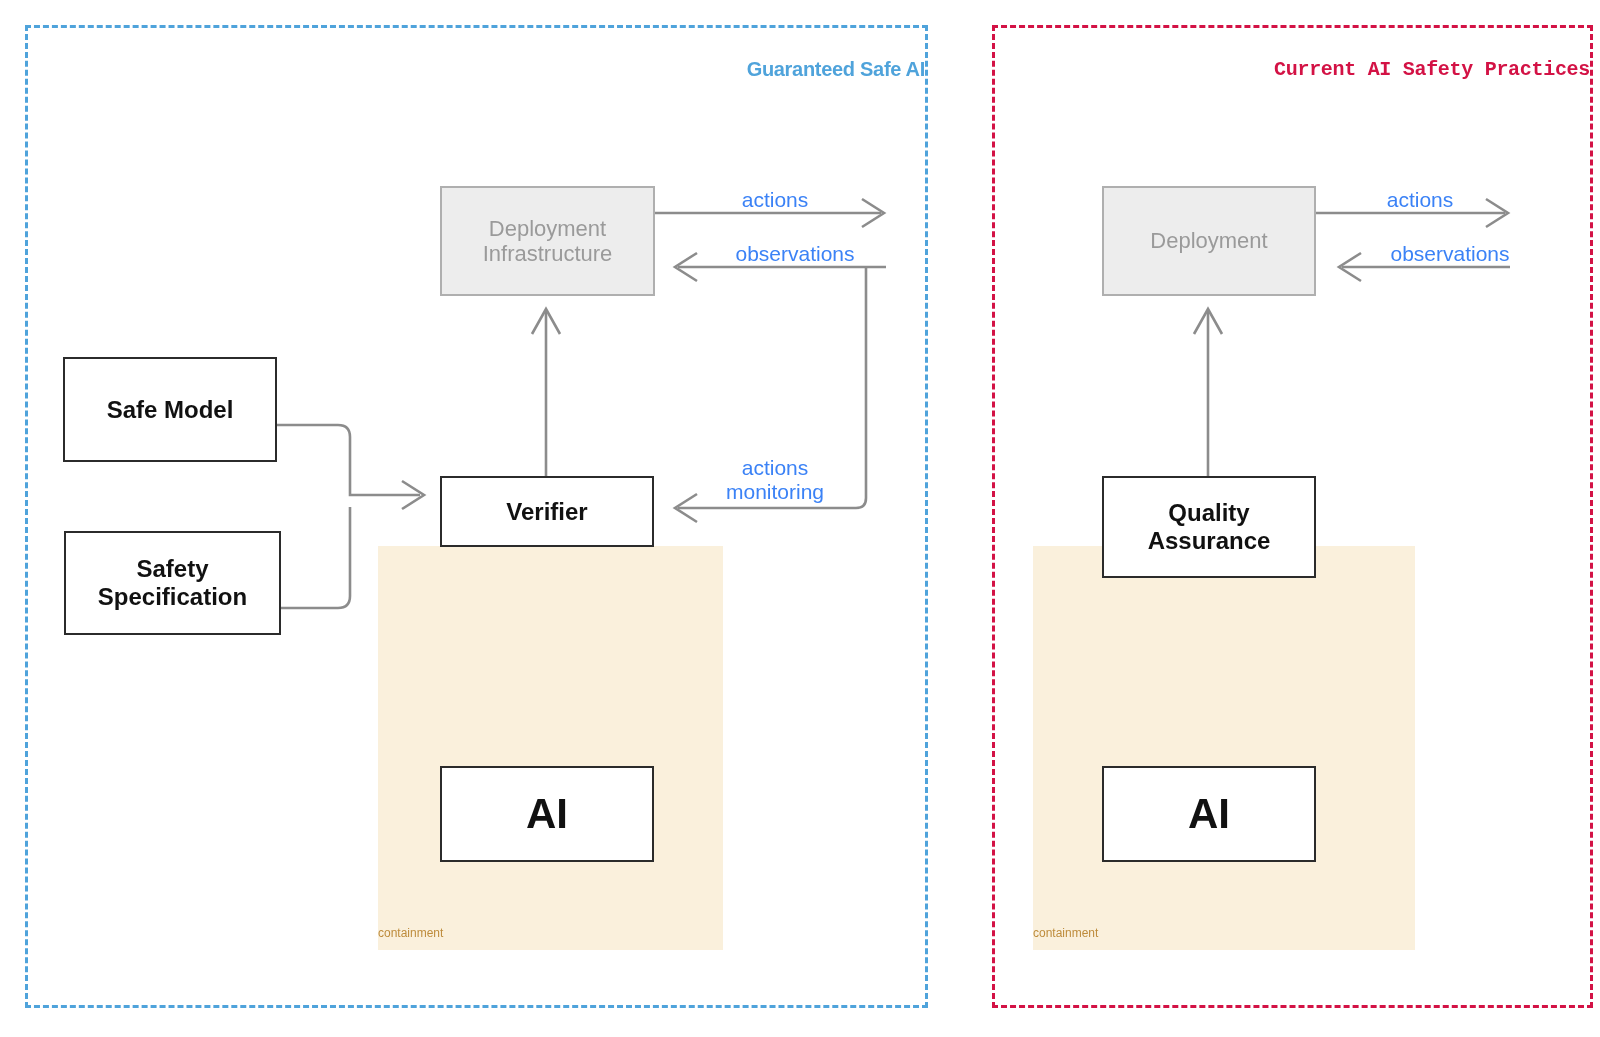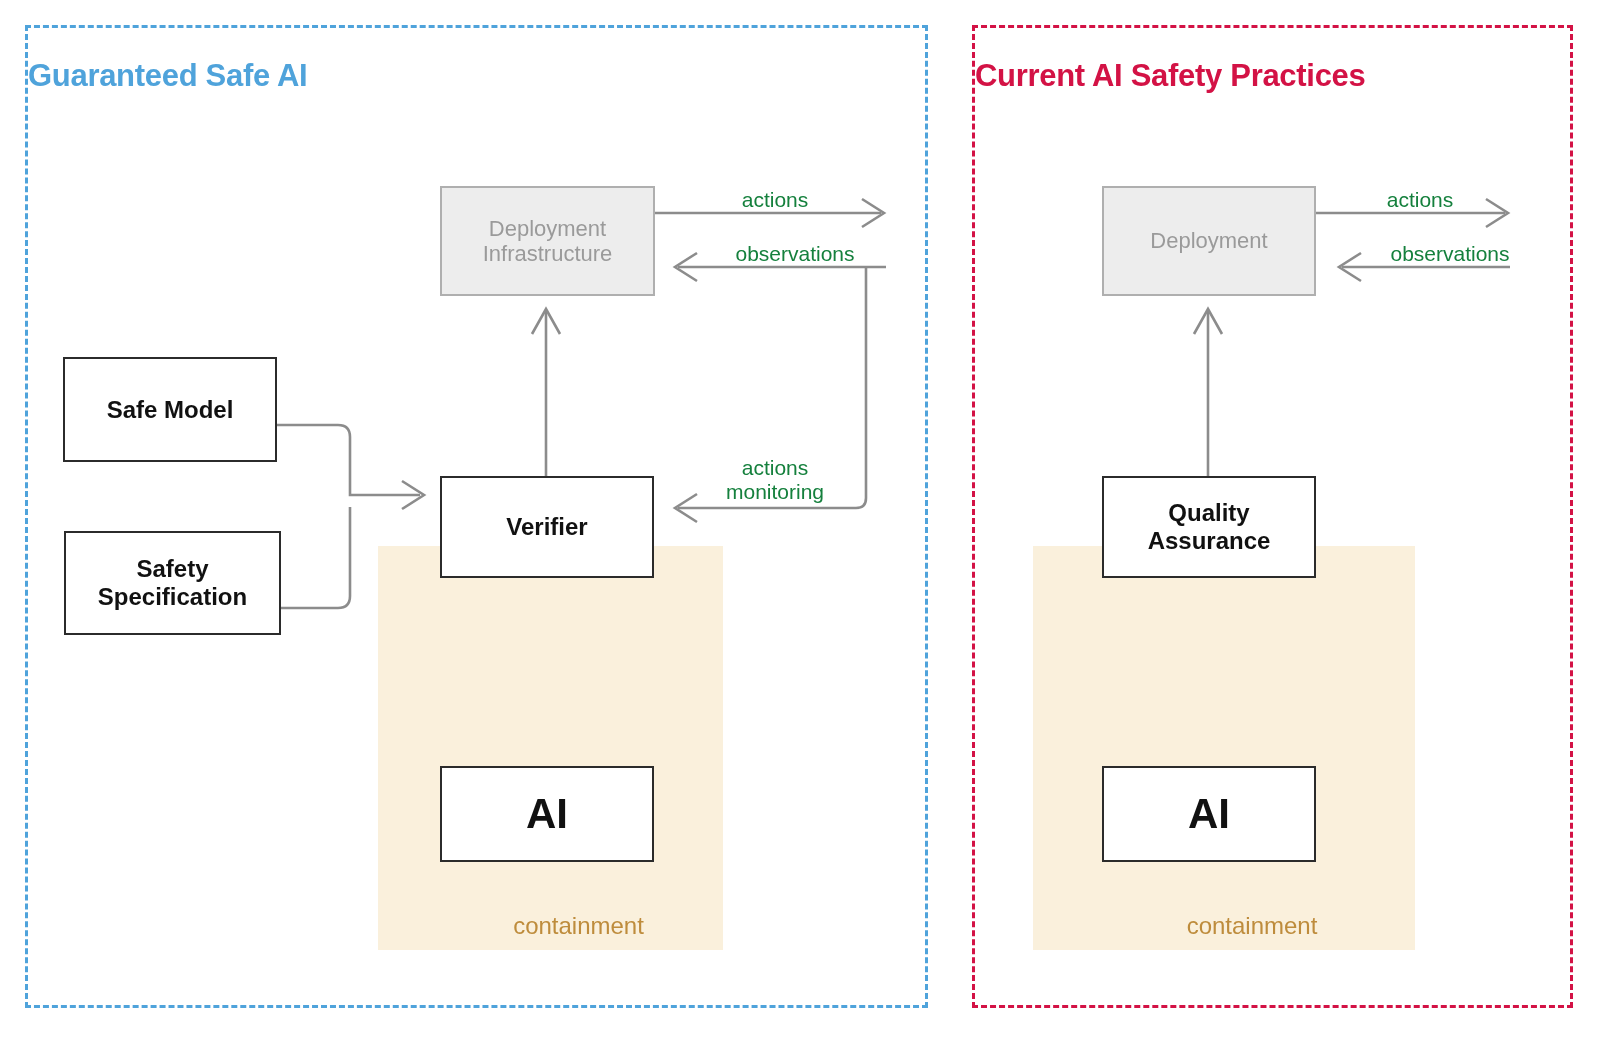--- a/index.html
+++ b/index.html
@@ -19,48 +19,47 @@
   }
 
   
   .panel {
     position: absolute;
     box-sizing: border-box;
     background: transparent;
   }
   .panel.left  { left: 25px;  top: 25px;  width: 903px;  height: 983px;
                  border: 3px dashed #4FA3DB; }
-  .panel.right { left: 972px; top: 25px;  width: 601px;  height: 983px;
-                 border: 3px dashed #D31245; }
+  .panel.right { left: 992px; top: 25px;  width: 601px;  height: 983px;
+                 border: 3px dashed #D31245; font-family: Liberation Mono, monospace; }
 
   .panel-title {
     position: absolute;
     top: 30px;
     width: 100%;
-    text-align: left;
+    text-align: right;
     font-weight: bold;
-    font-size: 31px;
+    font-size: 20px;
     letter-spacing: -0.3px;
   }
   .panel-title.blue { color: #4FA3DB; }
   .panel-title.red  { color: #D31245; }
 
   
   .containment {
     position: absolute;
     background: #FAF0DC;
   }
   .containment-label {
     position: absolute;
     width: 100%;
     bottom: 10px;
-    text-align: center;
+    text-align: left;
     color: #BE8C3C;
-    font-size: 24px;
-    margin-left: 28px;
+    font-size: 12px;
   }
 
   
   .node {
     position: absolute;
     box-sizing: border-box;
     display: flex;
     align-items: center;
     justify-content: center;
     text-align: center;
@@ -89,21 +88,21 @@
   }
   .wire {
     fill: none;
     stroke: #8C8C8C;
     stroke-width: 2.6px;
   }
 
   
   .elabel {
     position: absolute;
-    color: #15803d;
+    color: #3b82f6;
     font-size: 21px;
     text-align: center;
     line-height: 1.12;
     white-space: nowrap;
   }
   .elabel.two { white-space: normal; }
 </style>
 </head>
 <body>
 
@@ -164,21 +163,21 @@
     <span>Safe Model</span>
   </div>
 
   <div class="node" style="left:64px; top:531px; width:217px; height:104px;justify-content:center;">
     <span>
       <span>Safety</span><br>
       <span>Specification</span>
     </span>
   </div>
 
-  <div class="node" style="left:440px; top:476px; width:214px; height:102px;">
+  <div class="node" style="left:440px; top:476px; width:214px; height:71px;">
     <span>Verifier</span>
   </div>
 
   <div class="node big" style="left:440px; top:766px; width:214px; height:96px;">
     <span>AI</span>
   </div>
 
   <div class="elabel" style="left:700px; top:188px; width:150px;">actions</div>
 
   <div class="elabel" style="left:700px; top:242px; width:190px;">observations</div>

